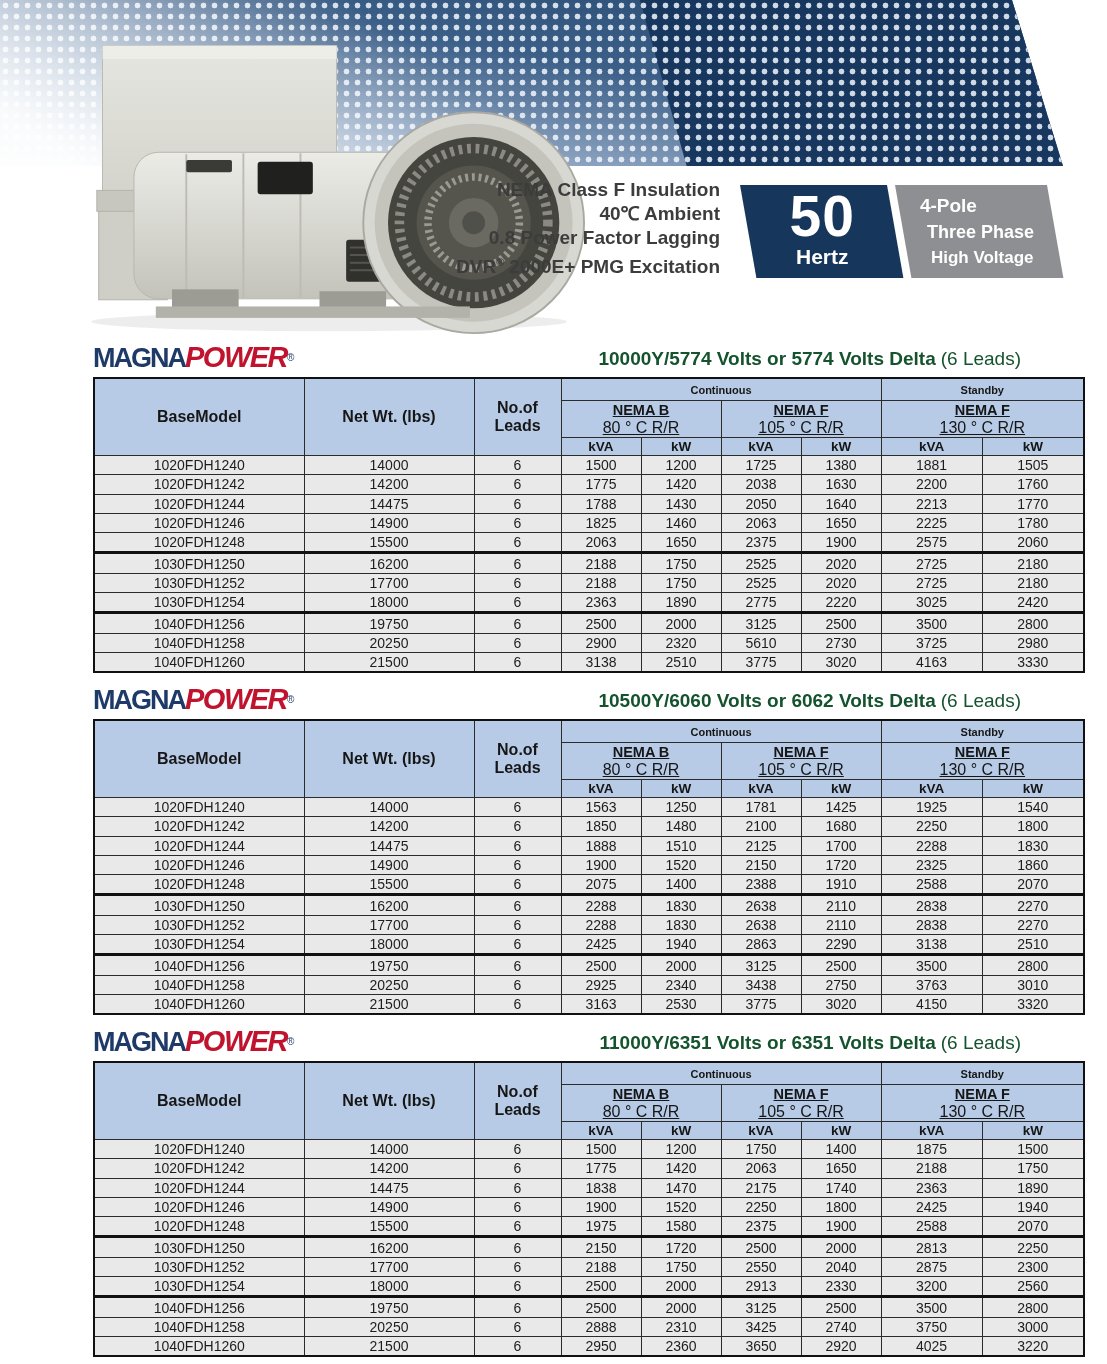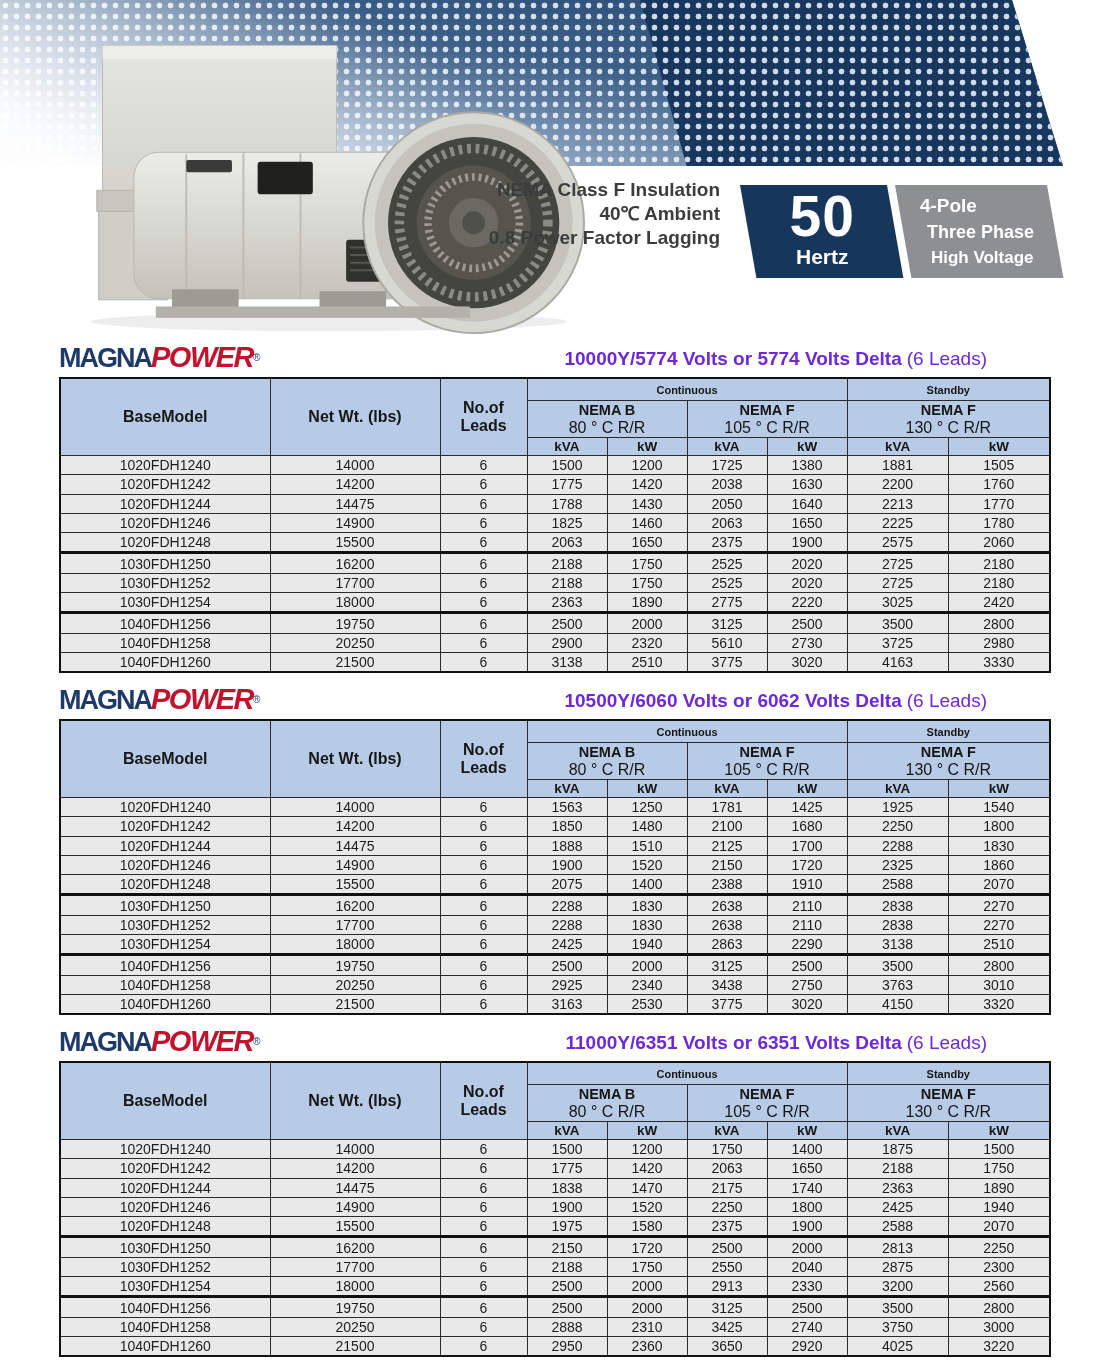--- a/index.html
+++ b/index.html
@@ -32,38 +32,38 @@
   .badge-gray{left:895px;width:152px;background:#8e8f92;}
   .badge .inner{transform:skewX(-10deg);height:100%;}
   .freq-value{font-size:57px;font-weight:bold;color:#fff;text-align:center;line-height:56px;margin-top:3px;letter-spacing:1px;}
   .freq-label{font-size:21px;font-weight:bold;color:#fff;text-align:center;margin-top:1px;}
   .pole-lines{padding:8px 0 0 16px;}
   .pole-line{font-size:19px;font-weight:bold;color:#fff;line-height:26px;white-space:nowrap;}
   .pole-line:nth-child(2){margin-left:7px;font-size:18px;}
   .pole-line:nth-child(3){margin-left:11px;font-size:17px;}
 
   
-  .sec{position:absolute;left:59px;width:928px;}
+  .sec{position:absolute;left:93px;width:928px;}
   .sec1{top:334px;} .sec2{top:676px;} .sec3{top:1018px;}
   .sec-head{display:flex;justify-content:space-between;align-items:flex-end;height:38px;margin-bottom:5px;}
   .logo{white-space:nowrap;line-height:1;}
   .logo-magna{font-size:27px;font-weight:bold;color:#1e3a68;letter-spacing:-2px;}
   .logo-power{font-size:29px;font-weight:bold;color:#c0142e;letter-spacing:-1.5px;font-style:italic;}
   .logo-reg{font-size:10px;color:#1e3a68;vertical-align:super;}
-  .tbl-title{font-size:19px;color:#6d28d9;padding-bottom:2px;white-space:nowrap;}
+  .tbl-title{font-size:19px;color:#14532d;padding-bottom:2px;white-space:nowrap;}
   .t-bold{font-weight:bold;}
   .t-light{font-weight:normal;margin-left:5px;}
 
   
   table.spec{border-collapse:collapse;width:990px;table-layout:fixed;border:2px solid #111;}
   table.spec th,table.spec td{border:1px solid #2b2b2b;text-align:center;padding:0;}
   thead th{background:#b7cbe6;color:#161616;font-weight:bold;}
   .th-main{font-size:16px;}
   .th-group{height:21px;font-size:11px;}
-  .th-nema{height:36px;font-size:14.5px;line-height:17px;font-weight:bold;}
+  .th-nema{height:36px;font-size:14.5px;line-height:17px;font-weight:bold;text-decoration:underline;}
   .th-nema .temp{font-weight:normal;font-size:16px;}
   .th-unit{height:17px;font-size:13.5px;font-weight:bold;}
   tbody td{background:#e9e9e9;height:18.3px;font-size:14px;line-height:18px;color:#1d1d1d;}
   tr.group-start td{border-top:3px solid #111;}
 </style>
 </head>
 <body>
 
 <div class="page">
 
@@ -104,20 +104,23 @@
     <circle cx="452" cy="192" r="12" fill="#50504a"></circle>
     <rect x="135" y="262" width="70" height="20" fill="#9c9c94"></rect>
     <rect x="290" y="264" width="70" height="18" fill="#9c9c94"></rect>
     <rect x="118" y="280" width="330" height="12" fill="#b2b2aa"></rect>
   </svg>
 
   <div class="specs">
     <div class="spec-line">NEMA Class F Insulation</div>
     <div class="spec-line">40℃ Ambient</div>
     <div class="spec-line">0.8 Power Factor Lagging</div>
+    <div class="spec-line">
+      <span>DVR</span><sup>®</sup><span class="dvr-post">2000E+ PMG Excitation</span>
+    </div>
   </div>
 
   <div class="badge badge-navy">
     <div class="inner">
       <div class="freq-value">50</div>
       <div class="freq-label">Hertz</div>
     </div>
   </div>
   <div class="badge badge-gray">
     <div class="inner pole-lines">

